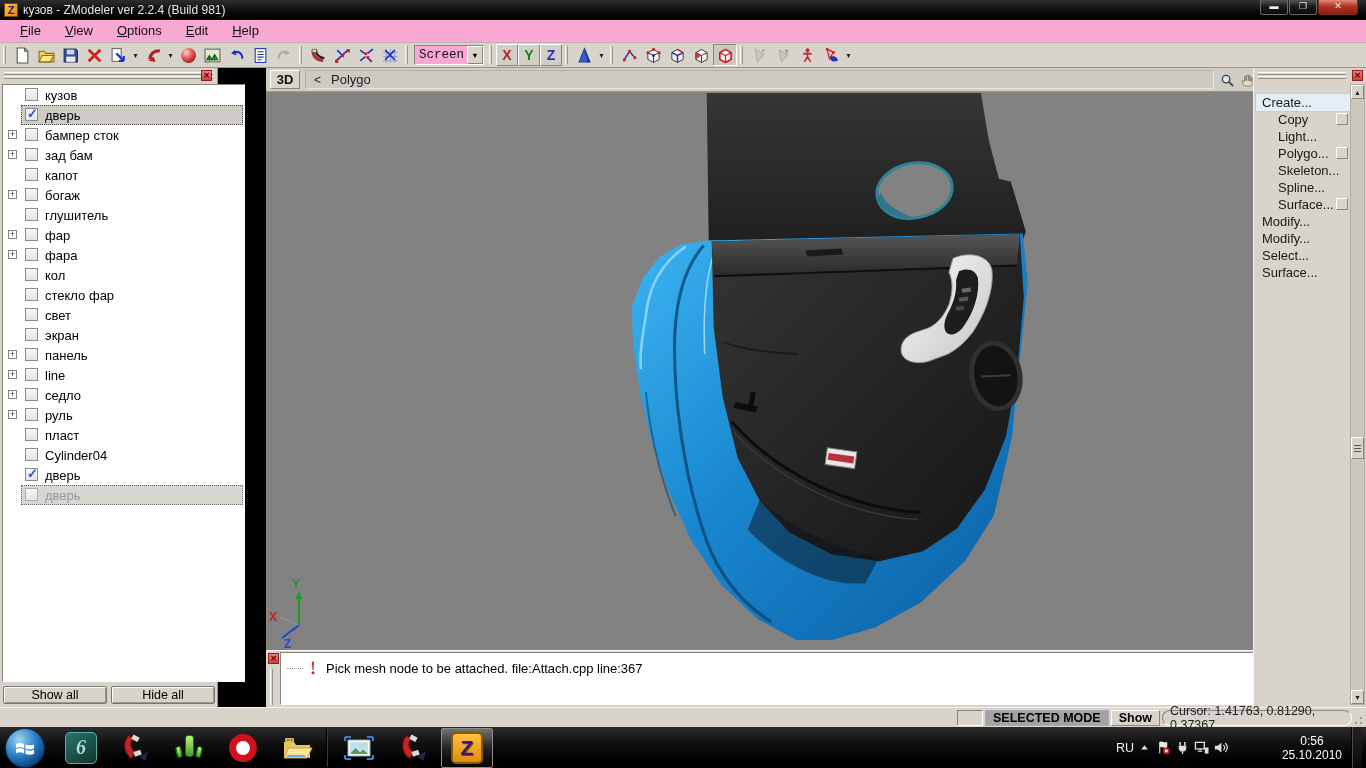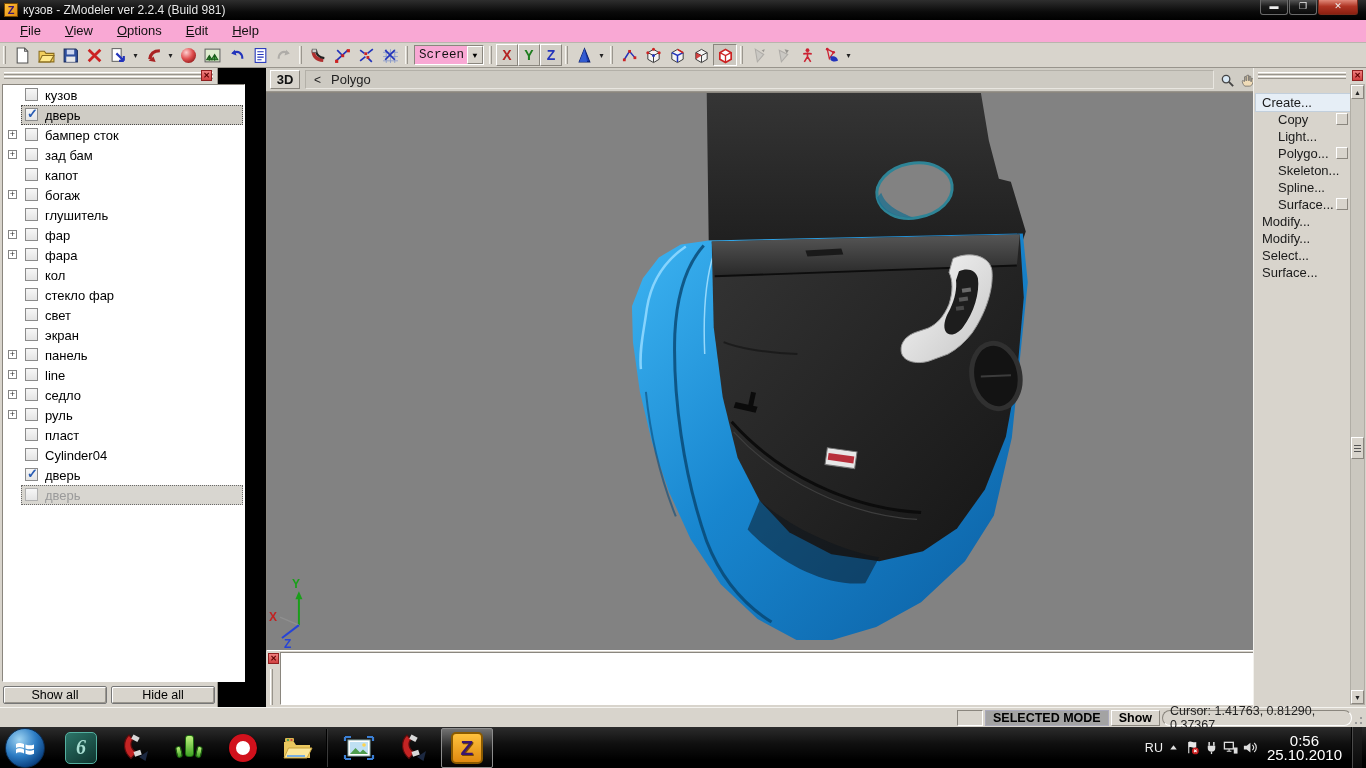--- a/index.html
+++ b/index.html
@@ -141,21 +141,21 @@
   .ap-zm { background:linear-gradient(#ffc23d,#e08a10); border:2px solid #8a5a00; color:#3a1670; font-weight:bold; font-size:21px; text-shadow:1px 1px 0 #7a4a00; }
   .ap-qip { background:transparent; position:relative; }
   .ap-qip i { position:absolute; background:linear-gradient(#bef27e,#3fa224); border:1px solid #1d6b10; border-radius:3px; }
   .ap-qip .q1 { left:12px; top:3px; width:9px; height:22px; }
   .ap-qip .q2 { left:3px; top:14px; width:6px; height:12px; transform:rotate(-12deg); }
   .ap-qip .q3 { right:3px; top:14px; width:6px; height:12px; transform:rotate(12deg); }
   #tray { margin-left:auto; display:flex; align-items:center; gap:3px; padding-right:4px; }
   #tray-lang { color:#f0f0f0; font-size:12.5px; }
   .tray-ico { width:16px; height:16px; display:flex; align-items:center; justify-content:center; }
   .tray-ico svg { width:15px; height:15px; }
-  #tray-clock { color:#fff; font-size:15px; text-align:center; line-height:14px; padding:0 6px; }
+  #tray-clock { color:#fff; font-size:12px; text-align:center; line-height:14px; padding:0 6px;margin-left:44px; }
   #show-desktop { width:11px; height:41px; border-left:1px solid #000; box-shadow:inset 1px 0 0 #4a4a4a;
     background:linear-gradient(#222,#0a0a0a); }
 </style>
 </head>
 <body>
 
 <div id="titlebar">
   <span class="app-logo">Z</span>
   <span id="title-text">кузов - ZModeler ver 2.2.4 (Build 981)</span>
   <div class="win-btns">
@@ -611,20 +611,30 @@
       </g>
     </svg>
   </div>
 
   <div id="logpanel">
     <div class="log-side">
       <div class="panel-close" id="log-close">✕</div>
       <div class="vg"></div>
     </div>
     <div class="log-box">
+        <div class="log-row">
+          <span class="log-dots"></span>
+          <span class="log-ico">
+            <svg viewBox="0 0 14 14">
+              <path d="M6 .8h2l-.5 8.2h-1z" fill="#c81e1e"></path>
+              <circle cx="7" cy="11.8" r="1.5" fill="#c81e1e"></circle>
+            </svg>
+          </span>
+          <span class="log-text">Pick mesh node to be attached. file:Attach.cpp line:367</span>
+        </div>
       </div>
   </div>
 </div>
 
 <div id="rightpanel">
   <div class="panel-grip" id="rp-grip">
       <div class="g"></div>
       <div class="g"></div>
     </div>
   <div class="panel-close" id="rp-close">✕</div>

